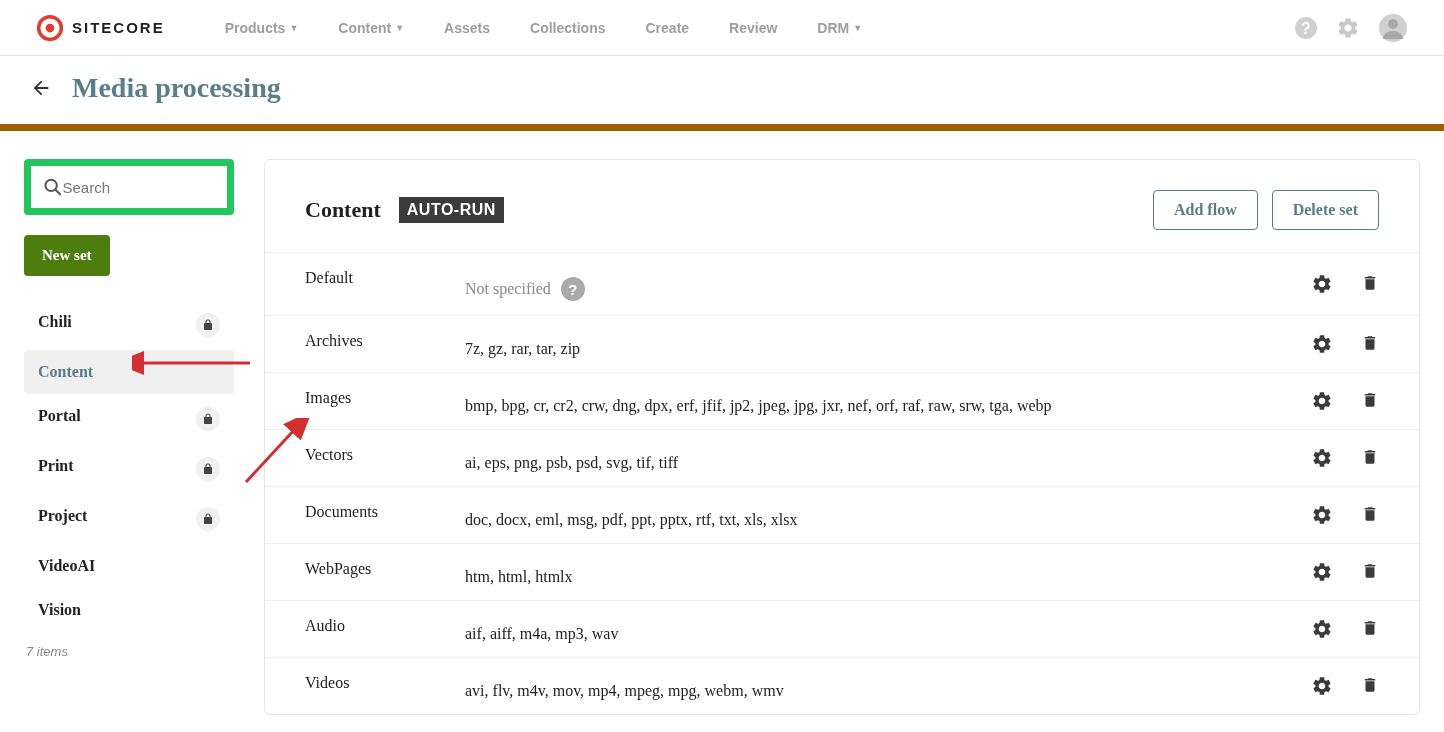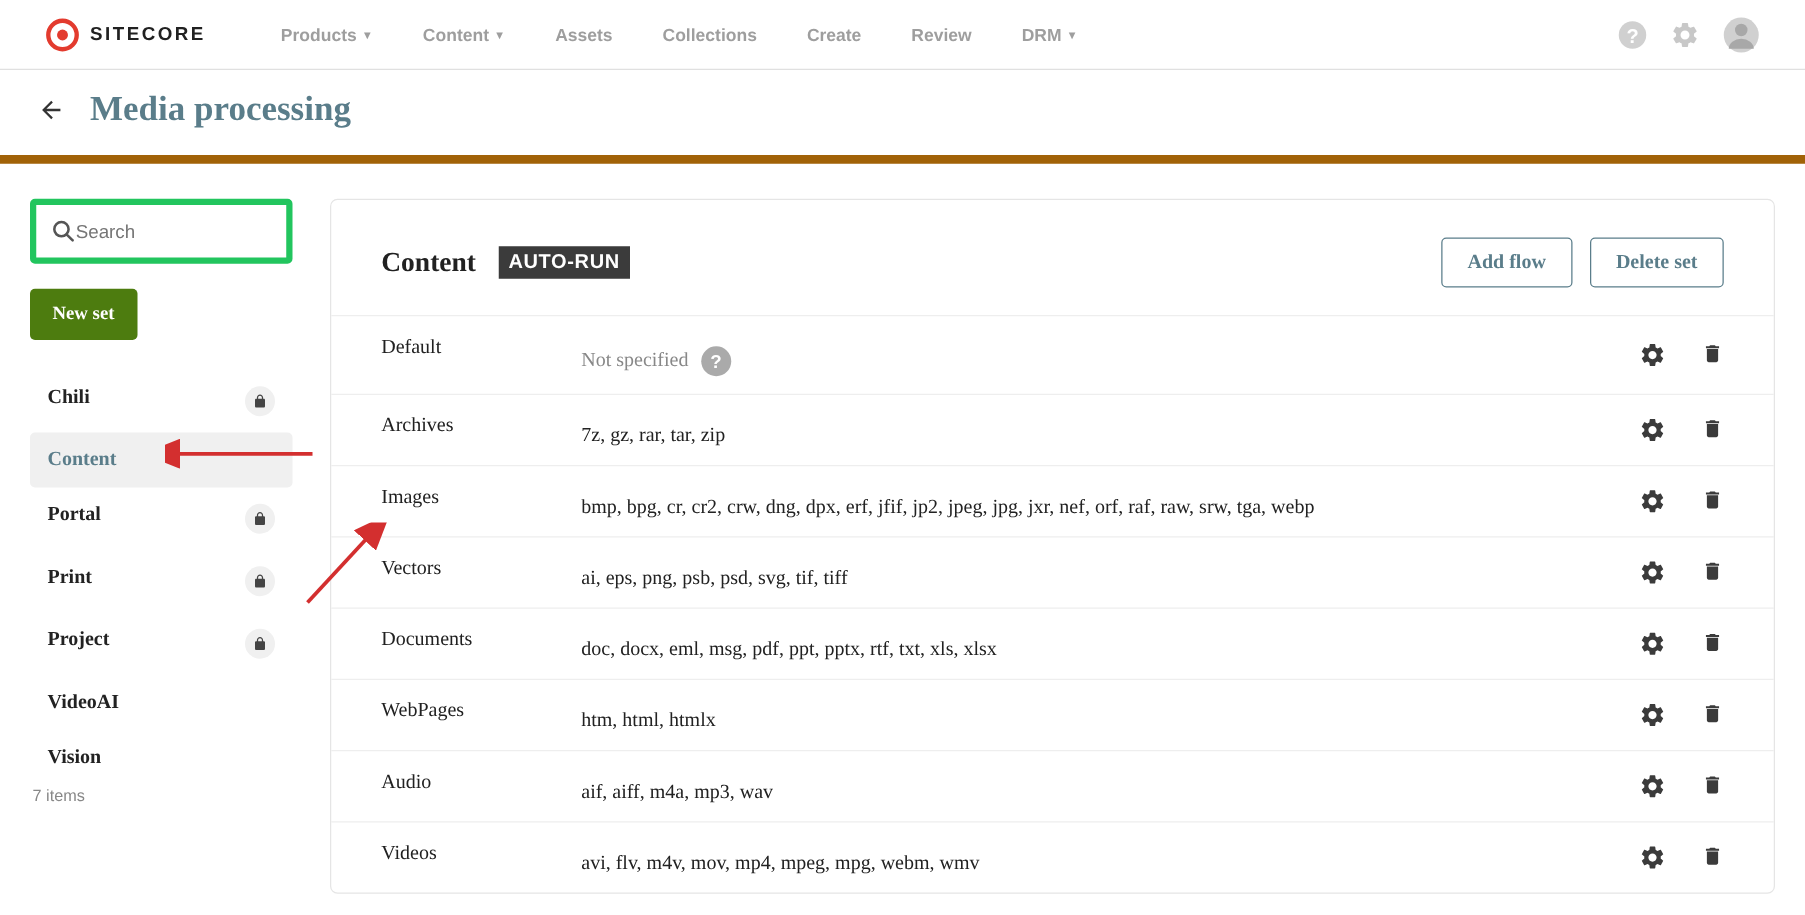--- a/index.html
+++ b/index.html
@@ -9,28 +9,28 @@
 .logo-mark { width: 28px; height: 28px; }
 .nav-items { display: flex; gap: 0; margin-left: 40px; }
 .nav-item { color: #9e9e9e; font-weight: 700; font-size: 14px; padding: 0 20px; cursor: pointer; display: flex; align-items: center; gap: 4px; }
 .nav-right { margin-left: auto; display: flex; gap: 18px; align-items: center; }
 .icon-gray { color: #bdbdbd; }
 .subheader { display: flex; align-items: center; padding: 16px 30px 20px 30px; border-bottom: 7px solid #a16207; gap: 20px; }
 .page-title { color: #5a7d8a; font-size: 28px; font-weight: 700; font-family: Georgia, serif; }
 .back-arrow { font-size: 22px; color: #333; cursor: pointer; }
 .main { display: flex; padding: 28px 24px; gap: 30px; align-items: flex-start; }
 .sidebar { width: 210px; flex-shrink: 0; }
-.search-box { border: 5px solid #22c55e; border-radius: 4px; display: flex; align-items: center; padding: 10px 12px; margin-bottom: 20px; }
+.search-box { border: 7px solid #22c55e; border-radius: 4px; display: flex; align-items: center; padding: 10px 12px; margin-bottom: 20px; }
 .search-box input { border: none; outline: none; font-size: 15px; width: 100%; color: #333; }
 .new-set-btn { background: #4d7c0f; color: #fff; border: none; border-radius: 4px; padding: 12px 18px; font-size: 15px; font-weight: 700; font-family: Georgia, serif; cursor: pointer; margin-bottom: 24px; }
 .sidebar-list { list-style: none; }
 .sidebar-item { display: flex; align-items: flex-start; justify-content: space-between; padding: 13px 14px; font-size: 16px; color: #222; cursor: pointer; border-radius: 4px; font-family: Georgia, serif; font-weight: 600; }
 .sidebar-item.active { background: #f0f0f0; color: #5a7d8a; }
 .lock-badge { background: #f0f0f0; border-radius: 50%; width: 24px; height: 24px; display: flex; align-items: center; justify-content: center; }
-.item-count { font-size: 13px; color: #888; margin-top: 1px; padding-left: 2px; }
+.item-count { font-size: 13px; color: #888; margin-top: 12px; padding-left: 2px; font-style: italic; }
 .content-panel { flex: 1; border: 1px solid #e5e5e5; border-radius: 6px; padding: 30px 0 0 0; position: relative; }
 .panel-header { display: flex; align-items: center; padding: 0 40px 22px 40px; }
 .panel-title { font-size: 22px; font-weight: 700; font-family: Georgia, serif; margin-right: 18px; }
 .autorun-badge { background: #3b3b3b; color: #fff; font-size: 16px; font-weight: 700; padding: 4px 8px; letter-spacing: 0.5px; }
 .panel-actions { margin-left: auto; display: flex; gap: 14px; }
 .outline-btn { border: 1px solid #5a7d8a; background: #fff; color: #5a7d8a; border-radius: 4px; padding: 10px 20px; font-size: 16px; font-weight: 700; font-family: Georgia, serif; cursor: pointer; }
 .table { width: 100%; }
 .thead { display: flex; padding: 4px 40px 16px 40px; font-size: 14px; font-weight: 700; font-family: Georgia, serif; }
 .col-flow { width: 160px; flex-shrink: 0; }
 .col-types { flex: 1; }

